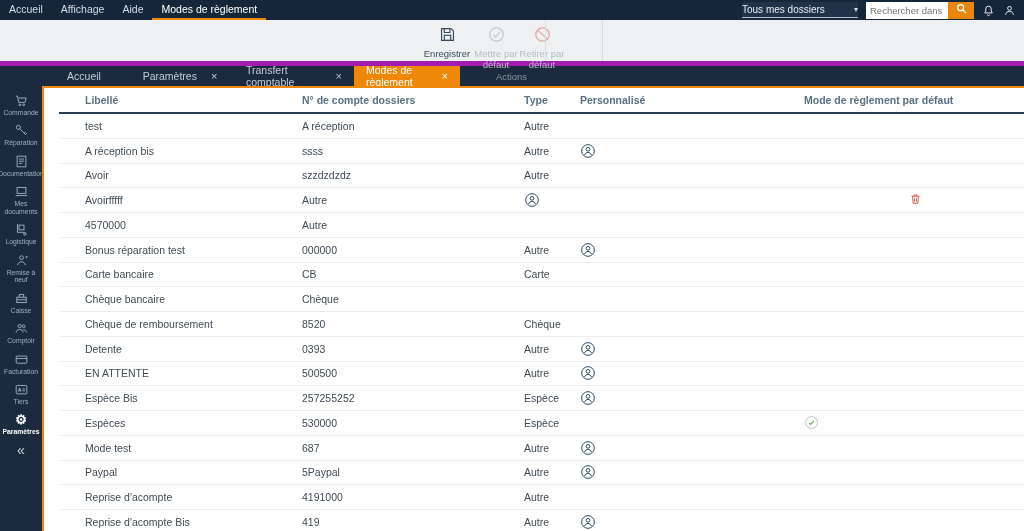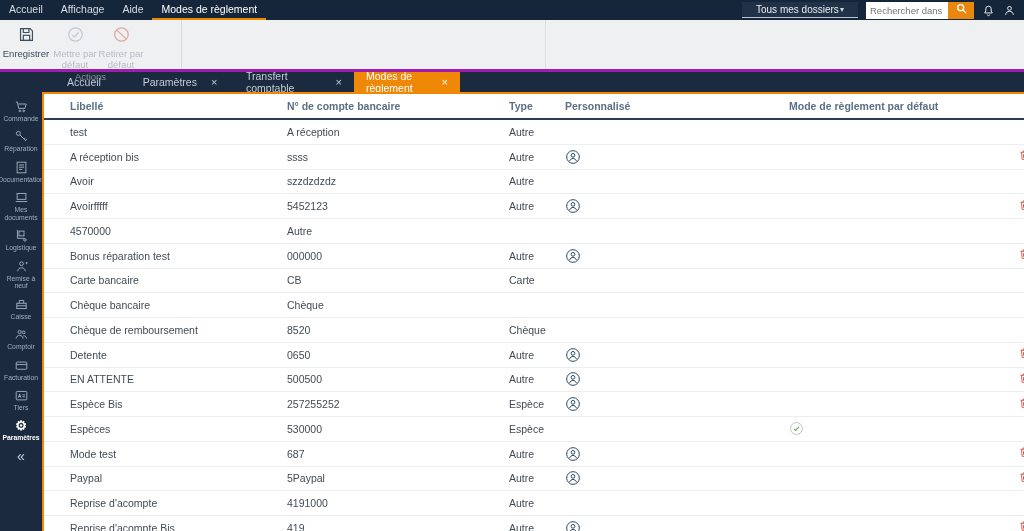--- a/index.html
+++ b/index.html
@@ -9,32 +9,32 @@
 
   
   .menubar { height:20px; background:#16263a; display:flex; align-items:center;
     color:#d5dde6; font-size:10.5px; flex-shrink:0; }
   .menu-items { display:flex; align-items:stretch; height:100%; }
   .menu-item { padding:0 9px; display:flex; align-items:center; cursor:default;
     border-bottom:2px solid transparent; }
   .menu-item.active { color:#fff; border-bottom:2px solid #ef8807; }
   .menubar-right { margin-left:auto; display:flex; align-items:center; gap:8px; padding-right:8px; }
   .folder-dd { width:116px; height:16px; background:#203148; border-bottom:1px solid #b8c2cc;
-    color:#e8edf2; font-size:10px; display:flex; align-items:center; padding:0 14px; }
+    color:#e8edf2; font-size:10px; display:flex; align-items:center; padding:0 0; }
   .folder-dd .caret { margin-left:auto; font-size:8px; color:#cfd8e0; }
   .searchbox { display:flex; align-items:center; }
   .searchbox input { width:82px; height:17px; border:none; font-size:9.5px; padding:0 4px;
     color:#555; font-family:"Liberation Sans", sans-serif; }
   .search-btn { width:26px; height:17px; background:#e8860d; border:none; display:flex;
     align-items:center; justify-content:center; cursor:pointer; }
   .topicon { color:#e8edf2; display:flex; align-items:center; }
 
   
-  .toolbar { height:52px; background:#eef0f2; border-bottom:3px solid #a21caf;
-    display:flex; position:relative; flex-shrink:0; }
+  .toolbar { height:46px; background:#eef0f2; border-bottom:5px solid #a21caf;
+    display:flex; position:relative; flex-shrink:0;justify-content:center; }
   .tb-group { width:182px; height:100%; border-right:1px solid #d9dcdf; position:relative;
     display:flex; flex-direction:column; }
   .tb-buttons { display:flex; flex:1; align-items:flex-start; padding-top:5px; }
   .tb-btn { display:flex; flex-direction:column; align-items:center; gap:2px;
     color:#3c4d60; font-size:9.5px; text-align:center; line-height:1.15; cursor:pointer; }
   .tb-btn .lbl { max-width:74px; }
   .tb-btn.save { width:52px; }
   .tb-btn.add  { width:78px; }
   .tb-btn.small { width:46px; }
   .tb-btn.disabled { color:#b3bcc4; }
@@ -60,21 +60,21 @@
     color:#9fb0bf; font-size:6.8px; text-align:center; cursor:pointer; padding:2px 0;
     line-height:1.1; }
   .side-item.active { color:#ffffff; font-weight:bold; }
   .side-item svg { display:block; }
   .glyph-icon { font-size:13px; line-height:14px; }
   .collapse { margin-top:2px; color:#cfd8e0; font-size:14px; cursor:pointer; }
 
   .content { flex:1; background:#fff; border-left:2px solid #ef8807; border-top:2px solid #ef8807;
     display:flex; flex-direction:column; min-width:0; overflow:hidden; }
   .grid-row { display:grid; grid-template-columns:217px 222px 56px 224px 223px 24px;
-    padding-left:26px; align-items:center; }
+    padding-left:26px; align-items:center;margin-left:15px; }
   .thead { height:26px; color:#5b6f85; font-size:10.5px; font-weight:bold;
     border-bottom:2px solid #2c3d53; flex-shrink:0; }
   .tbody { flex:1; overflow:hidden; }
   .trow { height:24.75px; border-bottom:1px solid #ebedef; font-size:10.5px; color:#414b55; }
   .cell { overflow:hidden; white-space:nowrap; }
   .icon-cell { display:flex; align-items:center; }
   .del-cell { justify-content:center; }
   .person-badge { color:#2e4a66; display:flex; }
   .check-badge { display:flex; }
   .trash-btn { background:none; border:none; padding:0; cursor:pointer; color:#d9584a; display:flex; }
@@ -281,21 +281,21 @@
         <span>Paramètres</span>
       </div>
       <div class="collapse">
         <span>«</span>
       </div>
     </nav>
 
     <div class="content">
       <div class="grid-row thead">
         <div class="cell">Libellé</div>
-        <div class="cell">N° de compte bancaire</div>
+        <div class="cell">N° de compte dossiers</div>
         <div class="cell">Type</div>
         <div class="cell">Personnalisé</div>
         <div class="cell">Mode de règlement par défaut</div>
         <div class="cell"></div>
       </div>
       <div class="tbody">
           <div class="grid-row trow">
     <div class="cell">test</div>
     <div class="cell">A réception</div>
     <div class="cell">Autre</div>
@@ -386,21 +386,20 @@
           <svg width="13" height="14" viewBox="0 0 24 24" fill="none" stroke="currentColor" stroke-width="1.8">
             <path d="M4.5 7h15M9.5 7V4.5h5V7M6.5 7l1.2 13h8.6L17.5 7"></path>
             <path d="M10.2 10.5v6.5M13.8 10.5v6.5"></path>
           </svg>
         </span>
       </button>
     </div>
   </div>
           <div class="grid-row trow">
     <div class="cell">Avoirfffff</div>
-    <div class="cell">5452123</div>
     <div class="cell">Autre</div>
     <div class="cell icon-cell">
       <span class="person-badge" style="visibility: visible;">
         <svg width="16" height="16" viewBox="0 0 24 24" fill="none" stroke="currentColor" stroke-width="1.5">
           <circle cx="12" cy="12" r="9.5"></circle>
                   <circle cx="12" cy="9.5" r="2.8"></circle>
           <path d="M6.8 18.2c1-2.7 2.9-4 5.2-4s4.2 1.3 5.2 4"></path>
         </svg>
       </span>
     </div>
@@ -576,21 +575,21 @@
           <svg width="13" height="14" viewBox="0 0 24 24" fill="none" stroke="currentColor" stroke-width="1.8">
             <path d="M4.5 7h15M9.5 7V4.5h5V7M6.5 7l1.2 13h8.6L17.5 7"></path>
             <path d="M10.2 10.5v6.5M13.8 10.5v6.5"></path>
           </svg>
         </span>
       </button>
     </div>
   </div>
           <div class="grid-row trow">
     <div class="cell">Detente</div>
-    <div class="cell">0650</div>
+    <div class="cell">0393</div>
     <div class="cell">Autre</div>
     <div class="cell icon-cell">
       <span class="person-badge" style="visibility: visible;">
         <svg width="16" height="16" viewBox="0 0 24 24" fill="none" stroke="currentColor" stroke-width="1.5">
           <circle cx="12" cy="12" r="9.5"></circle>
                   <circle cx="12" cy="9.5" r="2.8"></circle>
           <path d="M6.8 18.2c1-2.7 2.9-4 5.2-4s4.2 1.3 5.2 4"></path>
         </svg>
       </span>
     </div>

